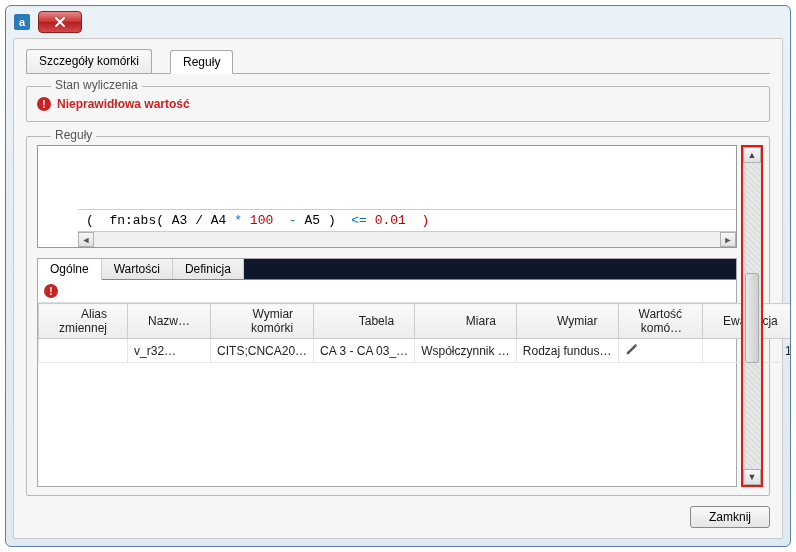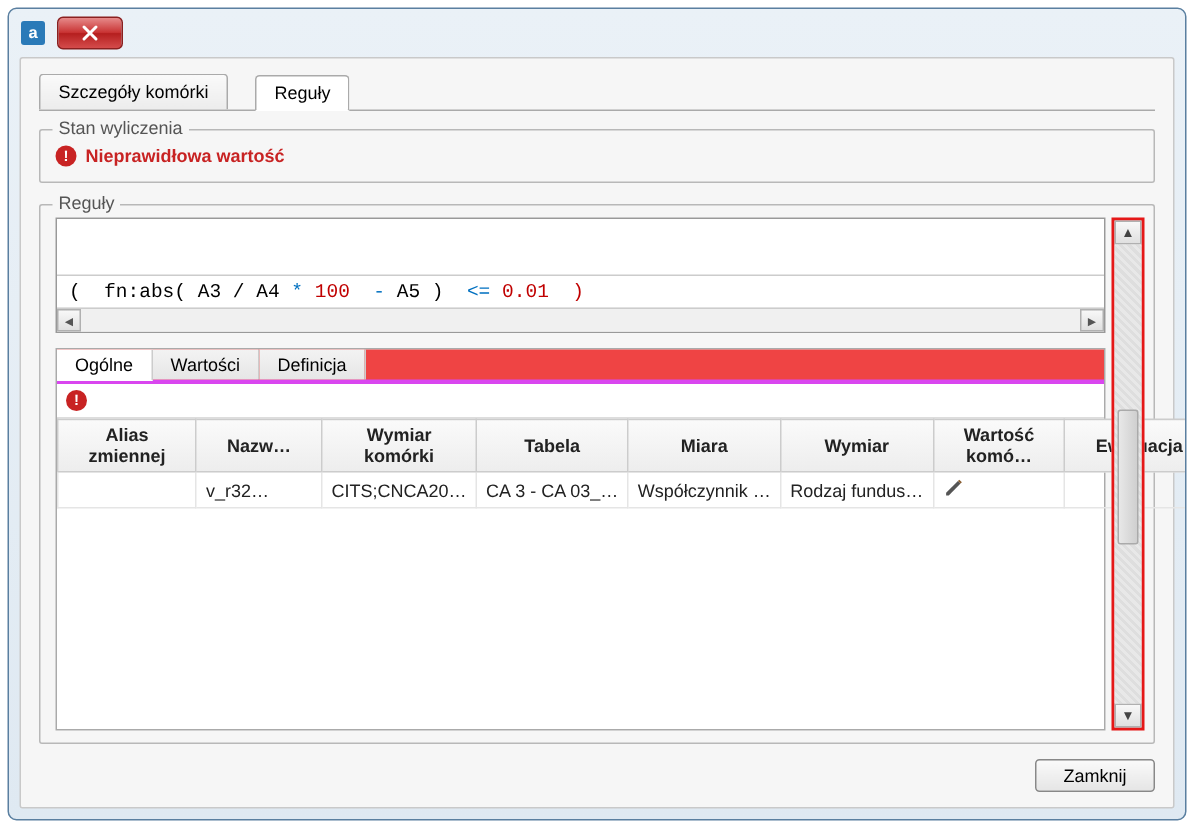--- a/index.html
+++ b/index.html
@@ -10,41 +10,41 @@
 .titlebar .appicon { width: 16px; height: 16px; background: #2a7ab8; border-radius: 2px; display: flex; align-items: center; justify-content: center; color: #fff; font-weight: bold; font-size: 11px; margin-right: 8px; }
 .titlebar .title { flex: 1; color: #1a1a1a; font-size: 13px; }
 .titlebar .closebtn { width: 44px; height: 22px; border-radius: 4px; background: linear-gradient(to bottom, #e68a8a 0%, #c93434 48%, #b51f1f 52%, #d44b4b 100%); border: 1px solid #8a2020; display: flex; align-items: center; justify-content: center; cursor: pointer; }
 .titlebar .closebtn svg { width: 12px; height: 12px; }
 .client { flex: 1; background: #f6f6f6; margin: 0 7px 7px 7px; border: 1px solid #c9c9c9; border-radius: 2px; display: flex; flex-direction: column; padding: 10px 12px 10px 12px; }
 .tabsrow { display: flex; gap: 16px; margin-bottom: 0; }
 .tab { padding: 4px 12px; border: 1px solid #aaa; border-bottom: none; background: linear-gradient(to bottom, #fafafa, #ececec); border-radius: 3px 3px 0 0; cursor: pointer; margin-right: 2px; }
 .tab.active { background: #fff; position: relative; top: 1px; border-bottom: 1px solid #fff; }
 .tabline { border-top: 1px solid #aaa; }
 .fieldset { border: 1px solid #b8b8b8; margin-top: 12px; border-radius: 2px; position: relative; padding: 10px; }
-.fieldset .legend { position: absolute; top: -9px; left: 8px; background: #f6f6f6; padding: 0 4px; color: #555; font-size: 12px; }
+.fieldset .legend { position: absolute; top: -9px; left: 24px; background: #f6f6f6; padding: 0 4px; color: #555; font-size: 12px; }
 .status-row { display: flex; align-items: center; gap: 6px; }
 .erricon { width: 14px; height: 14px; border-radius: 50%; background: #c82323; display: flex; align-items: center; justify-content: center; color: #fff; font-weight: bold; font-size: 10px; }
 .errtext { color: #c82323; font-weight: bold; }
 .rules-fs { flex: 1; display: flex; flex-direction: row; padding: 8px 0 8px 10px; margin-top: 14px; }
 .rules-left { flex: 1; display: flex; flex-direction: column; gap: 10px; min-width: 0; }
-.formula-box { border: 1px solid #999; background: #fff; display: flex; flex-direction: column; height: 77px; }
+.formula-box { border: 1px solid #999; background: #fff; display: flex; flex-direction: column; height: 103px; padding-left: 40px; }
 .formula-top { flex: 1; }
 .formula-expr { border-top: 1px solid #ccc; padding: 3px 8px; font-family: Consolas, "Courier New", monospace; font-size: 13px; white-space: pre; }
 .formula-expr .num { color: #c00000; }
 .formula-expr .op { color: #0070c0; }
 .formula-hscroll { height: 16px; border-top: 1px solid #ccc; background: #efefef; display: flex; }
 .formula-hscroll .arrow { width: 16px; background: linear-gradient(#f8f8f8,#e0e0e0); border: 1px solid #b0b0b0; display:flex;align-items:center;justify-content:center;font-size:9px;color:#555;}
 .formula-hscroll .track { flex: 1; background: #f0f0f0; }
 .inner-panel { border: 1px solid #aaa; background: #fff; flex: 1; display: flex; flex-direction: column; }
-.inner-tabs { display: flex; border-bottom: 3px solid #d946ef; background: #ef4444; }
+.inner-tabs { display: flex; border-bottom: 1px solid #d946ef; background: #0f172a; }
 .inner-tab { padding: 3px 12px; border-right: 1px solid #ccc; cursor: pointer; background: linear-gradient(to bottom, #f3f3f3, #e6e6e6); }
 .inner-tab.active { background: #fff; border-bottom: 1px solid #fff; margin-bottom: -1px; }
 .rule-title { display: flex; align-items: center; gap: 6px; padding: 4px 6px; border-bottom: 1px solid #ddd; color: #222; }
 .table { width: 100%; border-collapse: collapse; }
-.table th { background: linear-gradient(#fafafa,#ededed); border: 1px solid #ccc; font-weight: bold; text-align: center; padding: 3px 20px; font-size: 12px; color: #222; }
+.table th { background: linear-gradient(#fafafa,#ededed); border: 1px solid #ccc; font-weight: normal; text-align: right; padding: 3px 20px; font-size: 12px; color: #222; }
 .table td { border: 1px solid #e5e5e5; padding: 3px 6px; font-size: 12px; color: #222; white-space: nowrap; overflow: hidden; text-overflow: ellipsis; }
 .pencil { width: 14px; height: 14px; display:inline-block; }
 .rules-vscroll { width: 22px; margin-left: 4px; margin-right: 6px; border: 2px solid #e51818; display: flex; flex-direction: column; background: #f2f2f2; }
 .rules-vscroll .arrow { height: 16px; background: linear-gradient(#f8f8f8,#e0e0e0); border: 1px solid #b0b0b0; display:flex;align-items:center;justify-content:center;font-size:9px;color:#444; cursor:pointer;}
 .rules-vscroll .track { flex: 1; background: repeating-linear-gradient(45deg, #e8e8e8 0, #e8e8e8 2px, #dedede 2px, #dedede 4px); position: relative; }
 .rules-vscroll .thumb { position: absolute; left: 2px; right: 2px; top: 110px; height: 90px; background: linear-gradient(to right, #e8e8e8, #cfcfcf); border: 1px solid #aaa; border-radius: 2px; }
 .footer { display: flex; justify-content: flex-end; padding-top: 10px; }
 .btn { padding: 3px 18px; border: 1px solid #888; background: linear-gradient(#fafafa,#e5e5e5); border-radius: 3px; cursor: pointer; }
 </style>
 </head>

